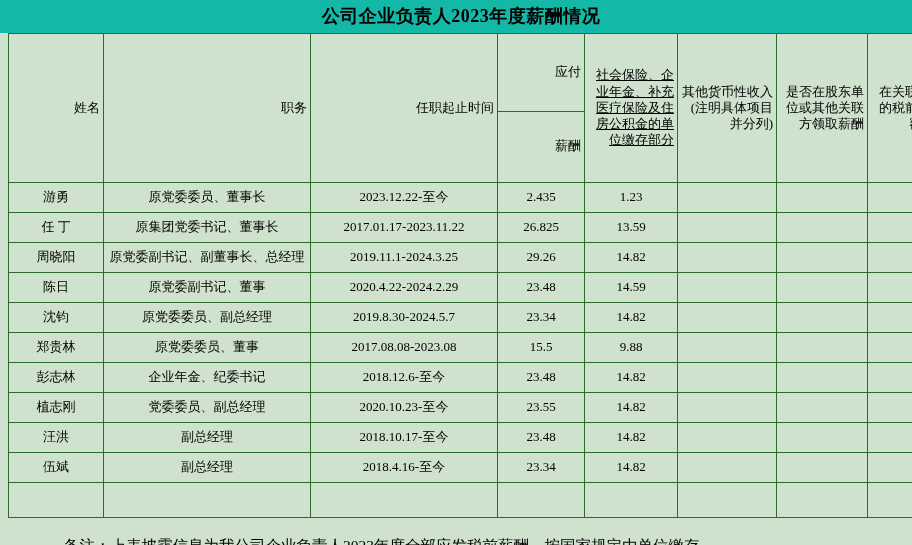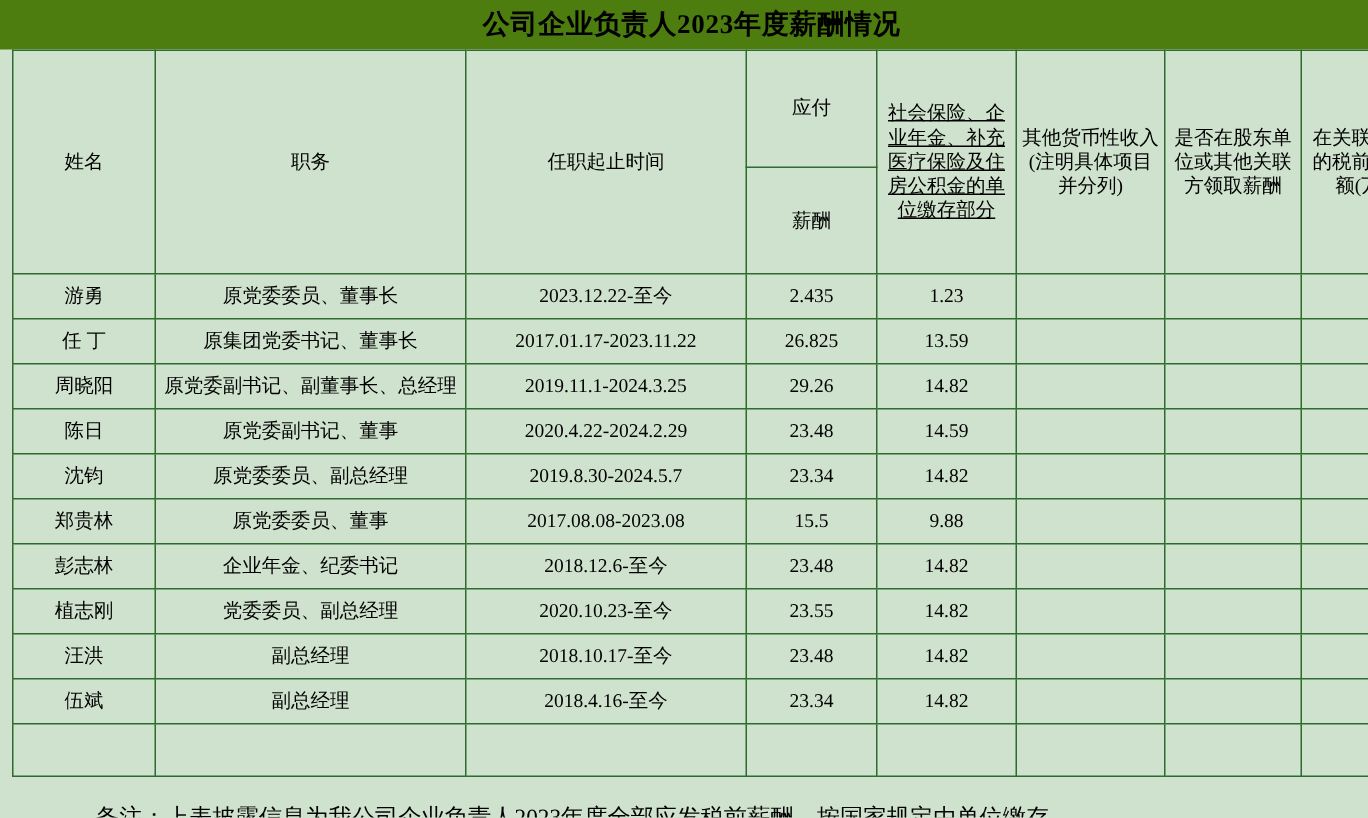--- a/index.html
+++ b/index.html
@@ -19,58 +19,60 @@
     width: 912px;
     height: 545px;
     box-sizing: border-box;
   }
   .title {
     text-align: center;
     font-size: 18px;
     font-weight: bold;
     letter-spacing: 0.5px;
     padding: 4px 0 5px 10px;
-    background: #4d7c0f;
+    background: #14b8a6;
   }
   table.salary {
     border-collapse: collapse;
     width: 896px;
     margin: 0 8px 0 8px;
     table-layout: fixed;
     background: #cfe2cd;
   }
   table.salary th, table.salary td {
     border: 1px solid #2f6b2f;
     text-align: center;
     vertical-align: middle;
     font-size: 13px;
     padding: 2px 3px;
     line-height: 1.25;
     background: #cfe2cd;
   }
   table.salary th {
     font-weight: normal;
+    text-align: right;
   }
   .h-name { width: 88px; }
   .h-post { width: 200px; }
   .h-time { width: 180px; }
   .h-pay  { width: 80px; }
   .h-ins  { width: 86px; text-decoration: underline; }
   .h-other{ width: 92px; }
   .h-share{ width: 84px; }
   .h-rel  { width: 86px; }
 
   .vert-pad {
     height: 144px;
   }
   .pay-top {
     height: 38px;
   }
   .pay-bottom {
     height: 34px;
+    font-family: Liberation Mono, monospace;
   }
   .row td {
     height: 25px;
   }
   .name-cell {
     letter-spacing: 0px;
   }
   .blank-row td {
     height: 30px;
   }

